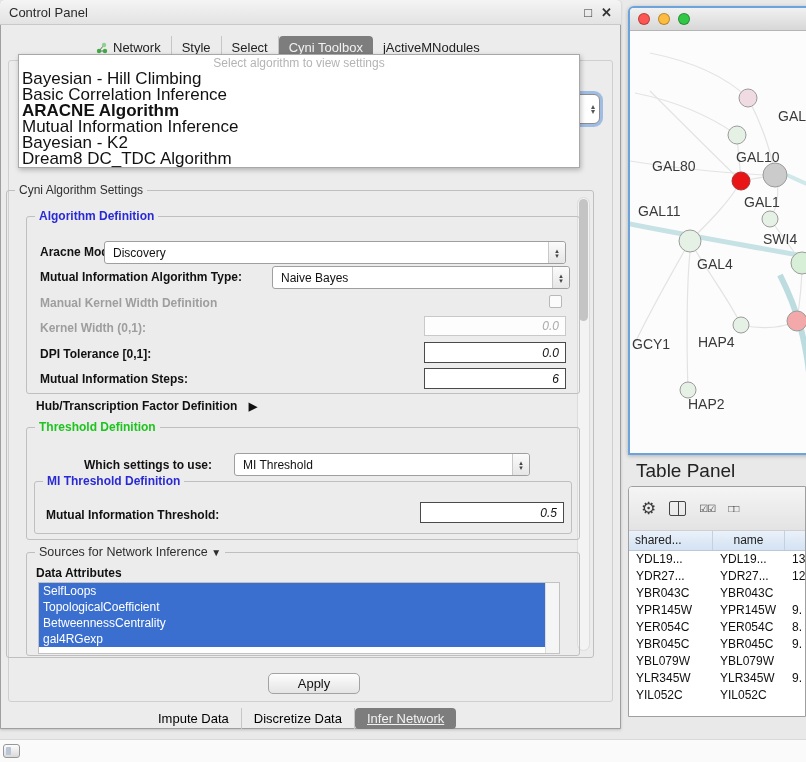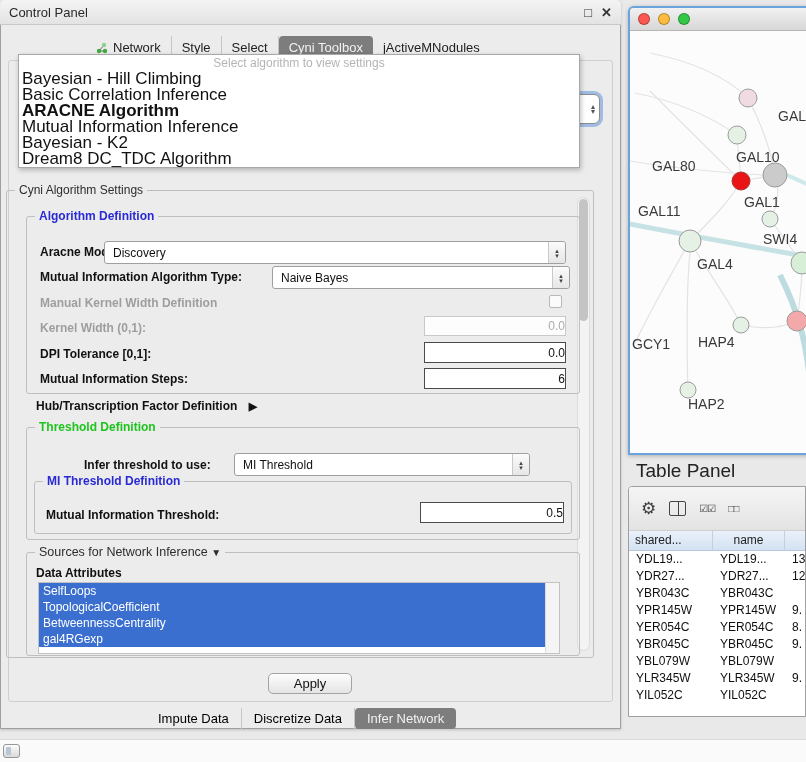--- a/index.html
+++ b/index.html
@@ -36,40 +36,40 @@
   .group-chip { position:absolute; top:-8px; left:8px; background:#ececec; padding:0 4px; font-size:12px; color:#2e2e2e; white-space:nowrap; }
   .group-chip.blue { color:#2a2ad4; font-weight:bold; }
   .group-chip.green { color:#1ec41e; font-weight:bold; }
 
   .lbl { position:absolute; font-size:12px; font-weight:bold; color:#111; white-space:nowrap; }
   .lbl.dim { color:#9e9e9e; }
 
   .combo { position:absolute; background:#fff; border:1px solid #9f9f9f; border-radius:3px; display:flex; align-items:center; font-size:12px; padding-left:8px; color:#111; }
   .stepper { margin-left:auto; width:17px; height:100%; display:flex; flex-direction:column; align-items:center; justify-content:center; color:#444; font-size:7px; line-height:5px; border-left:1px solid #c9c9c9; background:linear-gradient(#fbfbfb,#e6e6e6); border-radius:0 3px 3px 0; }
 
-  .field { position:absolute; background:#fff; border:1px solid #9f9f9f; font-size:12px; display:flex; align-items:center; justify-content:flex-end; color:#111; }
+  .field { position:absolute; background:#fff; border:1px solid #9f9f9f; font-size:12px; display:flex; align-items:center; justify-content:flex-end; padding-right:6px; color:#111;font-style:italic; }
   .field.strong { border-color:#4a4a4a; }
   .field.dim { color:#ababab; border-color:#c9c9c9; background:#fdfdfd; }
 
   .checkbox { position:absolute; width:13px; height:13px; border:1px solid #b8b8b8; background:#fbfbfb; border-radius:2px; }
 
   
   .sb-track { position:absolute; background:#f3f3f3; border:1px solid #dcdcdc; border-radius:7px; }
   .sb-thumb { position:absolute; background:#c4c4c4; border-radius:6px; }
 
   
   .attr-list { position:absolute; background:#fff; border:1px solid #c2c2c2; overflow:hidden; }
   .attr-item { height:16px; line-height:16px; padding-left:4px; font-size:12px; color:#fff; background:#3a6fd0; width:calc(100% - 14px); white-space:nowrap; }
   .attr-scroll { position:absolute; right:0; top:0; bottom:0; width:14px; background:#f5f5f5; border-left:1px solid #ddd; }
 
-  .apply-btn { left:268px; top:673px; width:84px; height:21px; border:1px solid #a3a3a3; border-radius:5px; background:linear-gradient(#fdfdfd,#e4e4e4); font-size:13px; color:#111; display:flex; align-items:center; justify-content:center; }
+  .apply-btn { left:268px; top:673px; width:92px; height:21px; border:1px solid #a3a3a3; border-radius:5px; background:linear-gradient(#fdfdfd,#e4e4e4); font-size:13px; color:#111; display:flex; align-items:center; justify-content:center; }
 
   .bottom-tabs { left:146px; top:707px; display:flex; height:22px; align-items:center; }
   .bt-tab { padding:3px 12px; font-size:13px; color:#000000; border-right:1px solid #c6c6c6; white-space:nowrap; }
-  .bt-tab:last-child { border-right:none; }
+  .bt-tab:last-child { border-right:none;text-decoration:underline; }
   .bt-tab.selected { background:#7d7d7d; color:#f2f2f2; border-radius:4px; }
 
   
   .net-win { left:628px; top:6px; width:200px; height:449px; border:2px solid #6ba3dc; border-radius:6px 6px 0 0; background:#fcfcfc; overflow:hidden; box-shadow:0 1px 4px rgba(0,0,0,.25); }
   .net-titlebar { height:23px; background:linear-gradient(#f1f1f1,#d7d7d7); border-bottom:1px solid #b5b5b5; display:flex; align-items:center; padding-left:8px; gap:8px; }
   .light { width:12px; height:12px; border-radius:50%; border:1px solid rgba(0,0,0,.28); }
   .light.red { background:#fc5753; }
   .light.yellow { background:#fdbc40; }
   .light.green { background:#33c748; }
   .net-body { position:relative; height:424px; background:#fcfcfc; }
@@ -196,21 +196,21 @@
 
 <span class="lbl" style="left:36px;top:399px;font-size:12px;">
   <span>Hub/Transcription Factor Definition</span>
   <span style="margin-left:8px;font-size:11px;">▶</span>
 </span>
 
 <div class="abs groupbox" style="left:26px;top:427px;width:554px;height:113px;">
   <span class="group-chip green">Threshold Definition</span>
 </div>
 
-<span class="lbl" style="left:84px;top:458px;">Infer threshold to use:</span>
+<span class="lbl" style="left:84px;top:458px;">Which settings to use:</span>
 <div class="combo" style="left:234px;top:453px;width:296px;height:23px;">
   <span>MI Threshold</span>
   <span class="stepper">▴<br>▾</span>
 </div>
 
 <div class="abs groupbox" style="left:34px;top:481px;width:538px;height:53px;">
   <span class="group-chip blue">MI Threshold Definition</span>
 </div>
 <span class="lbl" style="left:46px;top:508px;">Mutual Information Threshold:</span>
 <div class="field strong" style="left:420px;top:502px;width:144px;height:21px;">

